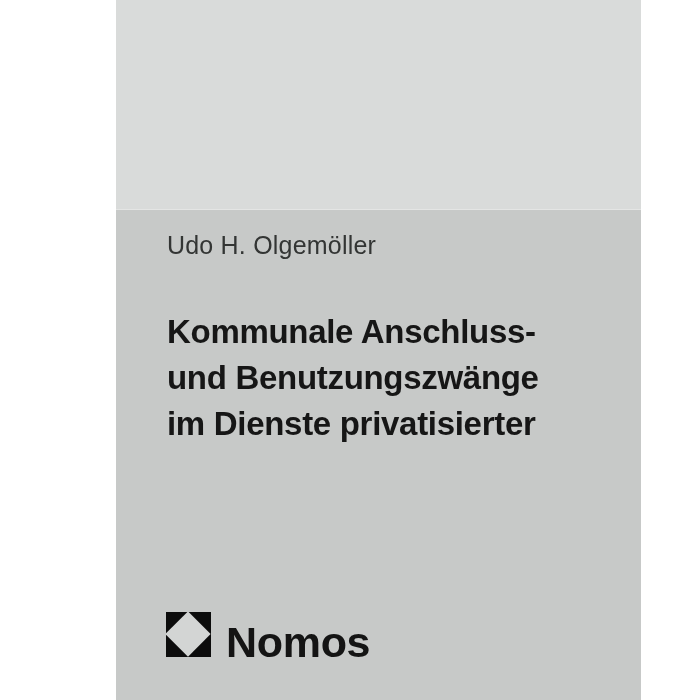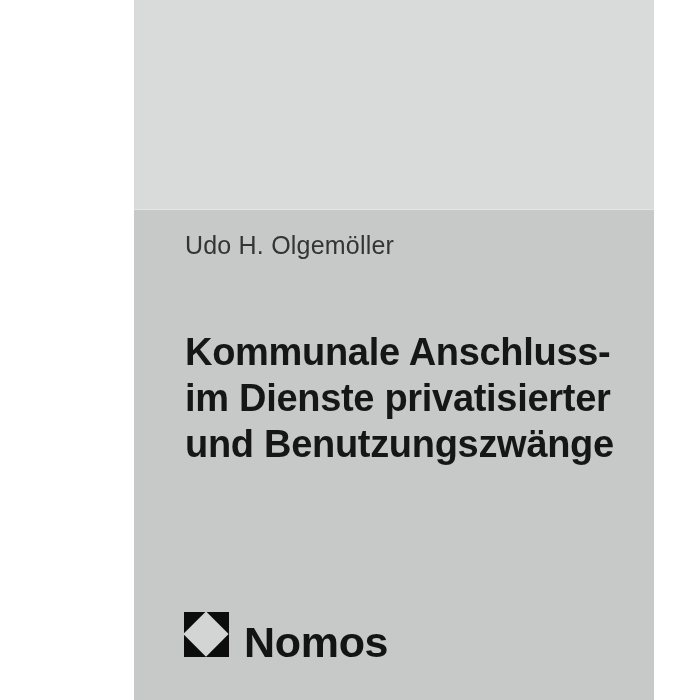--- a/index.html
+++ b/index.html
@@ -9,25 +9,24 @@
   body {
     width: 700px;
     height: 700px;
     background: #ffffff;
     position: relative;
     overflow: hidden;
     font-family: "Liberation Sans", sans-serif;
   }
   .cover {
     position: absolute;
-    left: 134px;
+    left: 116px;
     top: 0;
-    width: 480px;
+    width: 525px;
     height: 700px;
-    padding-left: 40px;
   }
   .panel-top {
     position: absolute;
     left: 0;
     top: 0;
     width: 100%;
     height: 209px;
     background: #d9dbda;
     border-bottom: 1px solid #e4e5e4;
     box-sizing: content-box;
@@ -48,27 +47,26 @@
     line-height: 30px;
     font-weight: 400;
     color: #333534;
     letter-spacing: 0.2px;
     white-space: nowrap;
   }
   .title {
     position: absolute;
     left: 51px;
     top: 309px;
-    font-size: 38px;
+    font-size: 33px;
     line-height: 46px;
     font-weight: 700;
     color: #161616;
     letter-spacing: -0.3px;
     white-space: nowrap;
-    margin-top: 20px;
   }
   .logo-square {
     position: absolute;
     left: 50px;
     top: 612px;
     width: 45px;
     height: 45px;
     background: #0c0c0c;
     overflow: hidden;
   }
@@ -97,22 +95,22 @@
 <body>
 
 <div class="cover">
   <div class="panel-top"></div>
   <div class="panel-bottom"></div>
 
   <div class="author">Udo H. Olgemöller</div>
 
   <div class="title">
     <div>Kommunale Anschluss-</div>
+    <div>und Benutzungszwänge</div>
     <div>im Dienste privatisierter</div>
-    <div>und Benutzungszwänge</div>
   </div>
 
   <div class="logo-square">
     <div class="logo-diamond"></div>
   </div>
 
   <div class="publisher-name">Nomos</div>
 </div>
 
 </body></html>

